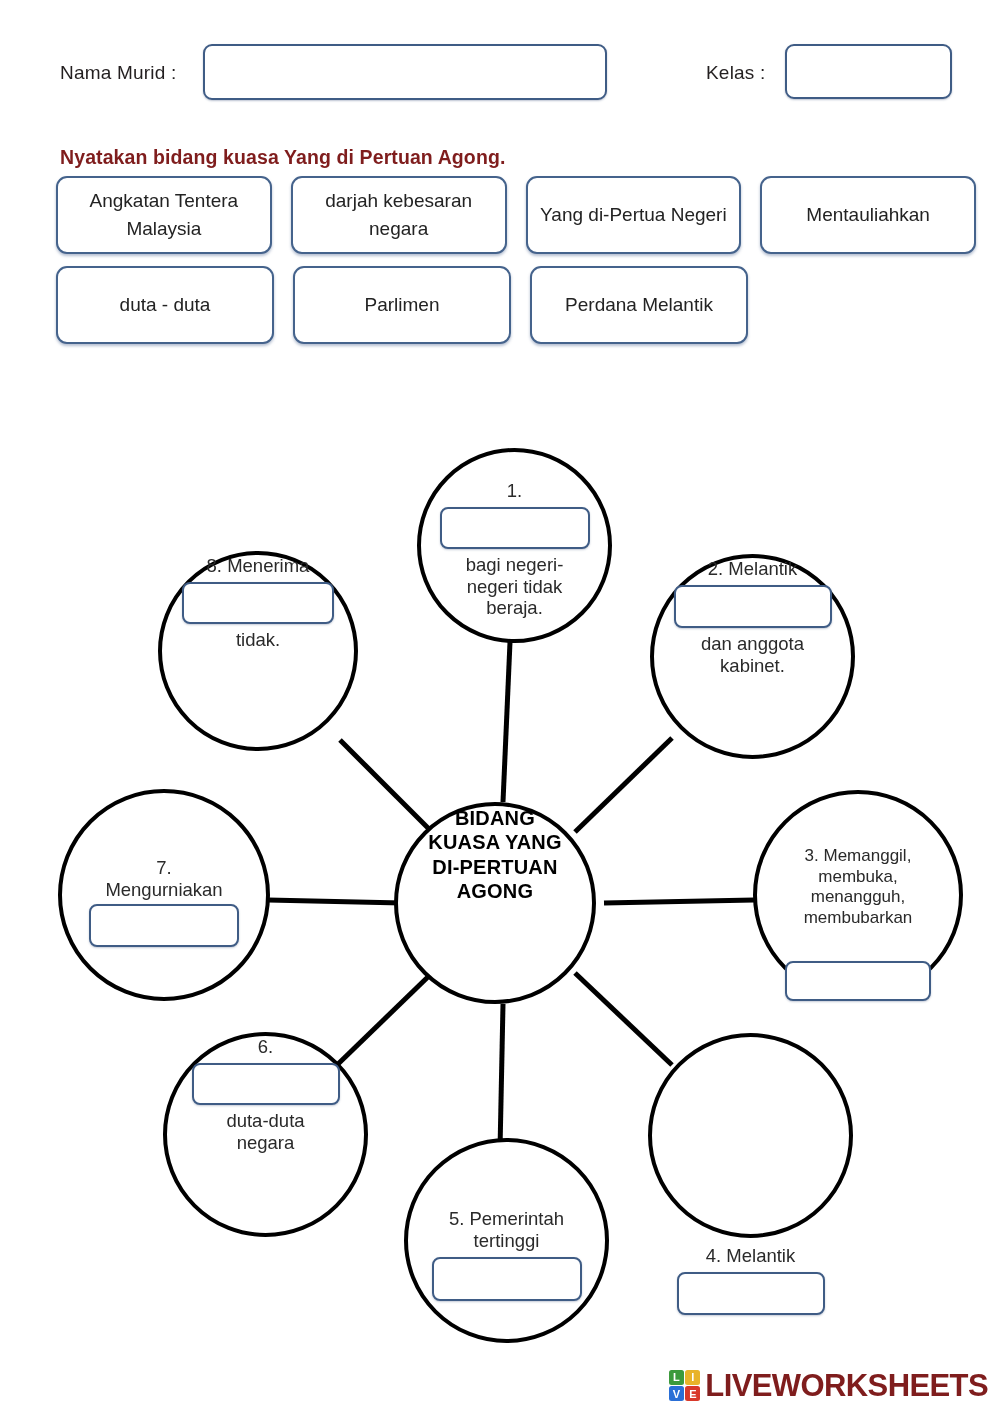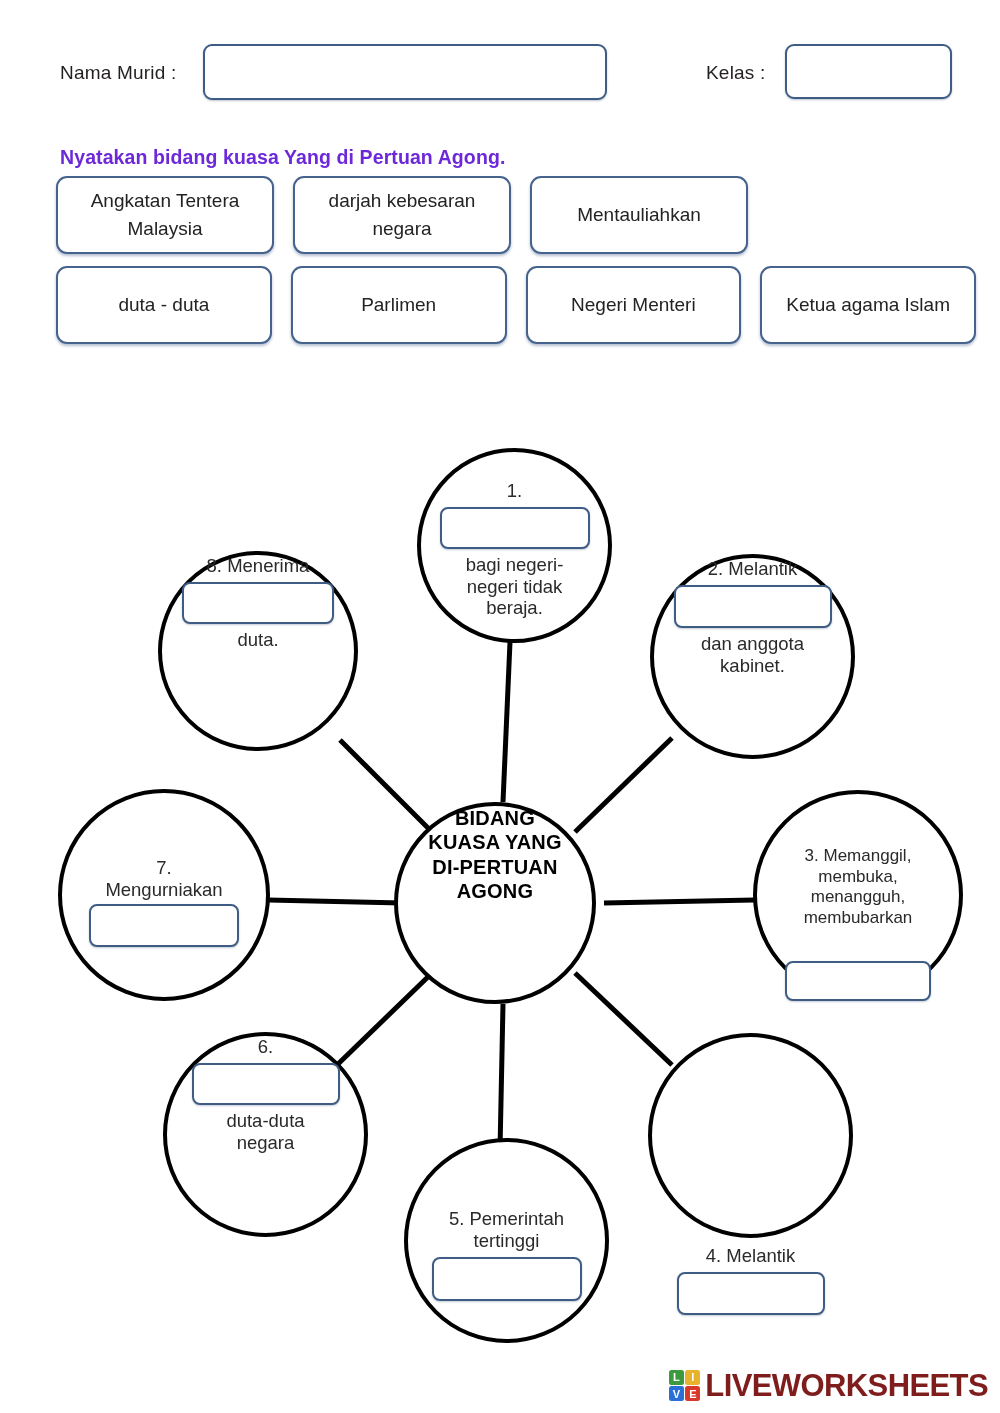--- a/index.html
+++ b/index.html
@@ -39,21 +39,21 @@
   #name-field  { left: 203px; top: 44px;  width: 404px; height: 56px; }
   #class-field { left: 785px; top: 44px;  width: 167px; height: 55px; }
 
   
   #instruction {
     position: absolute;
     left: 60px;
     top: 146px;
     font-size: 19.5px;
     font-weight: bold;
-    color: #6d28d9;
+    color: #7f1d1d;
     letter-spacing: .1px;
     white-space: nowrap;
     text-align: right;
   }
 
   
   #wordbank {
     position: absolute;
     left: 56px;
     top: 176px;
@@ -221,27 +221,27 @@
 
   <div class="hdr-label" style="left:706px; top:62px;">Kelas :</div>
   <div class="answer-field" id="class-field"></div>
 
   <div id="instruction">Nyatakan bidang kuasa Yang di Pertuan Agong.</div>
 
   <div id="wordbank">
     <div class="wb-row">
       <div class="wb-item">Angkatan Tentera Malaysia</div>
       <div class="wb-item">darjah kebesaran negara</div>
+      <div class="wb-item">Yang di-Pertua Negeri</div>
       <div class="wb-item">Mentauliahkan</div>
     </div>
     <div class="wb-row">
       <div class="wb-item">duta - duta</div>
       <div class="wb-item">Parlimen</div>
-      <div class="wb-item">Negeri Menteri</div>
-      <div class="wb-item">Ketua agama Islam</div>
+      <div class="wb-item">Perdana Melantik</div>
     </div>
   </div>
 
   <div id="diagram">
 
     <svg id="spokes" viewBox="0 0 1000 930">
       <g stroke="#000000" stroke-width="5" stroke-linecap="butt">
 
         <line x1="503" y1="382" x2="510" y2="222"></line>
         <line x1="575" y1="412" x2="672" y2="318"></line>
@@ -321,21 +321,21 @@
         <div class="node-label">7.
 Mengurniakan</div>
         <div class="node-blank"></div>
       </div>
     </div>
 
     <div class="node" id="node-8">
       <div class="node-inner">
         <div class="node-label">8. Menerima</div>
         <div class="node-blank"></div>
-        <div class="node-label">duta.</div>
+        <div class="node-label">tidak.</div>
       </div>
     </div>
 
   </div>
 
   <div id="logo">
     <div id="logo-squares">
       <div class="logo-sq" style="background: rgb(60, 154, 60);">L</div>
       <div class="logo-sq" style="background: rgb(232, 179, 42);">I</div>
       <div class="logo-sq" style="background: rgb(42, 111, 214);">V</div>

